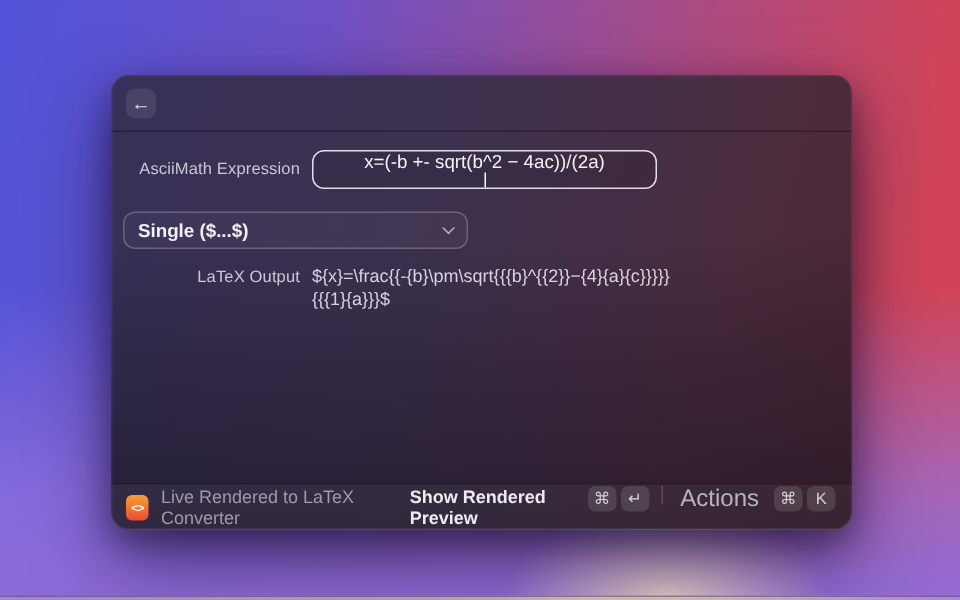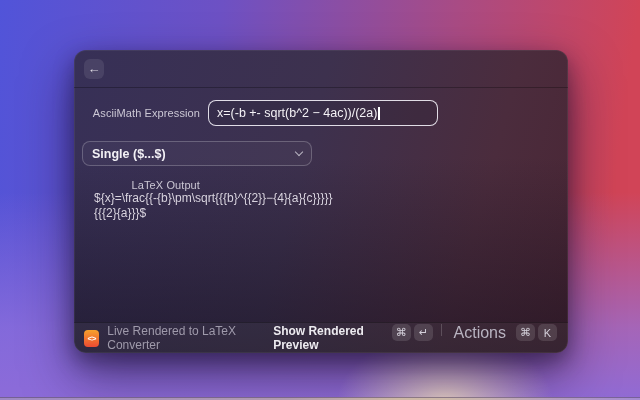--- a/index.html
+++ b/index.html
@@ -45,56 +45,57 @@
     width: 20px; height: 20px; border: none; border-radius: 6px;
     background: rgba(255,255,255,0.09); color: #dcd9e2;
     font-size: 13px; line-height: 20px; text-align: center;
     cursor: pointer; display: inline-flex; align-items: center; justify-content: center;
     font-family: "Liberation Sans", sans-serif;
   }
 
   
   .content { padding-top: 12px; }
   .row { display: flex; align-items: center; margin-bottom: 15px; }
-  .row.output-row { align-items: flex-start; margin-top: -4px; flex-direction: column; }
+  .row.output-row { align-items: flex-start; margin-top: -4px; }
   .field-label {
     width: 126px; flex-shrink: 0; text-align: right;
     font-size: 11px; color: #cbc7d4; letter-spacing: 0.1px;
   }
   .output-row .field-label { padding-top: 2px; }
   .control { margin-left: 8px; width: 230px; }
 
   .text-input {
     height: 26px; border-radius: 8px;
     border: 1.5px solid rgba(243,241,248,0.9);
     background: rgba(10,6,18,0.10);
     display: flex; align-items: center; padding: 0 8px;
     font-size: 12.5px; color: #f4f2f6; white-space: nowrap;
     cursor: text;
+    flex-direction: column;
   }
   .caret {
     display: inline-block; width: 1.5px; height: 13px;
     background: #ffffff; margin-left: 1px;
   }
 
   .select {
     height: 25px; border-radius: 8px;
     border: 1px solid rgba(255,255,255,0.22);
     background: rgba(255,255,255,0.03);
     display: flex; align-items: center; justify-content: space-between;
     padding: 0 9px; cursor: pointer;
     font-size: 12.5px; font-weight: bold; color: #f2f0f5; gap: 40px;
   }
   .chevron {
     width: 6px; height: 6px; margin-top: -3px;
     border-right: 1.5px solid #b9b4c2; border-bottom: 1.5px solid #b9b4c2;
     transform: rotate(45deg);
   }
 
-  .output { margin-left: 20px; font-size: 12px; line-height: 14.5px; color: #d8d3de; }
+  .output { margin-left: 8px; font-size: 12px; line-height: 14.5px; color: #d8d3de; }
   .output div { white-space: nowrap; }
 
   
   .footer {
     position: absolute; left: 0; right: 0; bottom: 0; height: 31px;
     background: rgba(255,255,255,0.05);
     border-top: 1px solid rgba(0,0,0,0.30);
     display: flex; align-items: center; justify-content: space-between;
     padding: 0 11px 0 10px;
   }
@@ -145,21 +146,21 @@
         <div class="control select">
           <span>Single ($...$)</span>
           <span class="chevron"></span>
         </div>
       </div>
 
       <div class="row output-row">
         <span class="field-label">LaTeX Output</span>
         <div class="output">
           <div>${x}=\frac{{-{b}\pm\sqrt{{{b}^{{2}}−{4}{a}{c}}}}}</div>
-          <div>{{{2}{a}}}$</div>
+          <div>{{{1}{a}}}$</div>
         </div>
       </div>
 
     </div>
 
     <div class="footer">
       <div class="footer-left">
         <span class="app-icon">
           <span>&lt;&gt;</span>
         </span>

